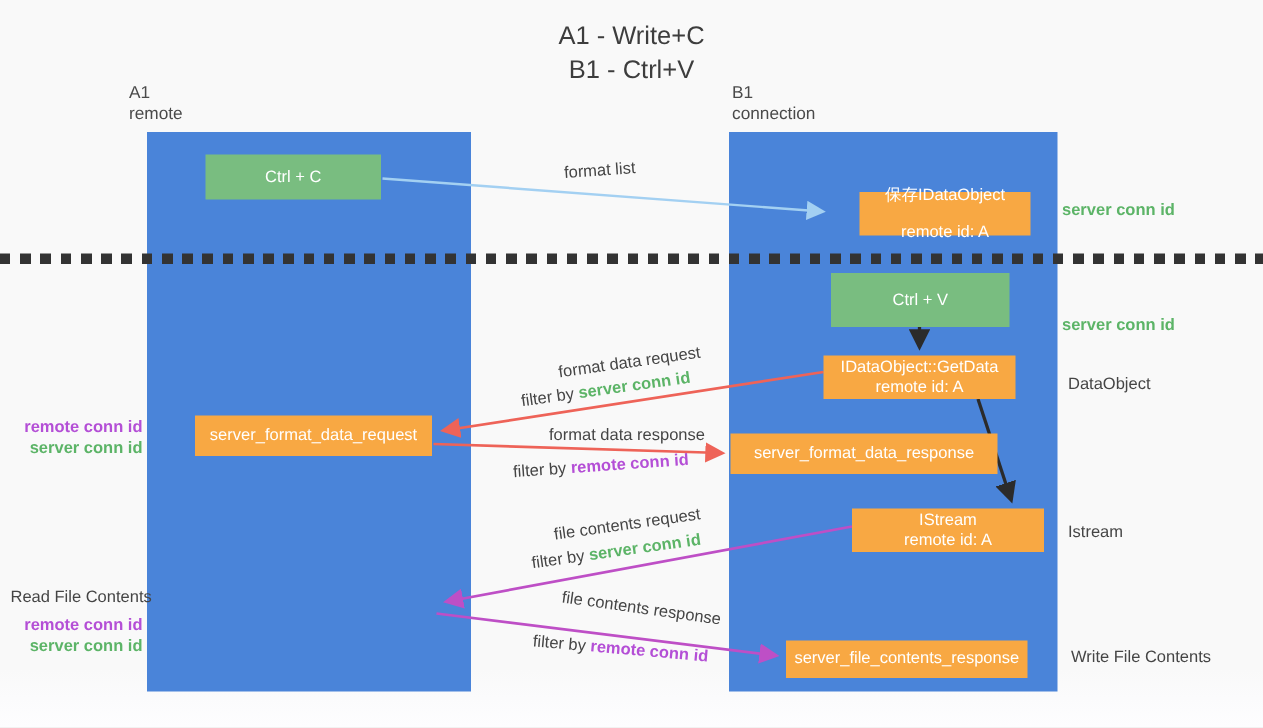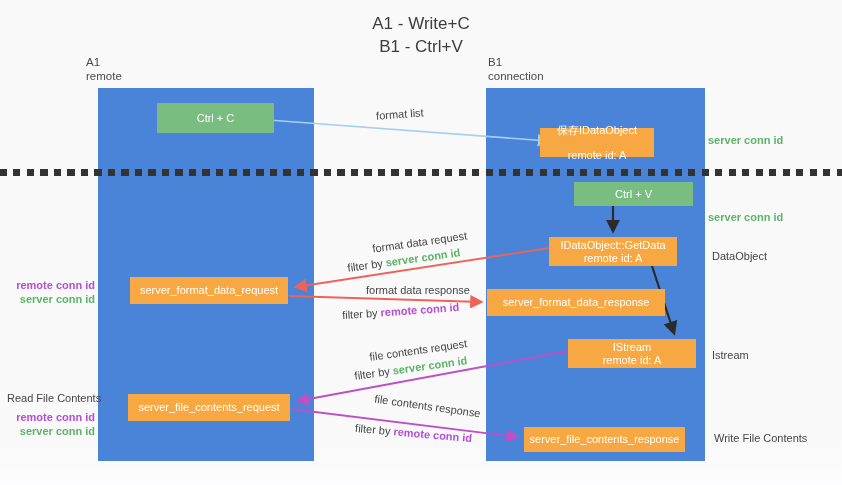--- a/index.html
+++ b/index.html
@@ -31,21 +31,21 @@
     position: absolute; left: 0; top: 169px; width: 842px; height: 7px; z-index: 2;
     background: repeating-linear-gradient(90deg, #333 0 7px, transparent 7px 13.5px);
   }
   svg.arrows { position: absolute; left: 0; top: 0; z-index: 3; pointer-events: none; }
   .node {
     position: absolute; z-index: 4; color: #fff; text-align: center;
     font-size: 11px; line-height: 13px;
     display: flex; flex-direction: column; justify-content: center;
   }
   .node.orange { background: #f8a843; }
-  .node.green  { background: #79bd80; margin-left: 20px; }
+  .node.green  { background: #79bd80; }
   .lbl { position: absolute; z-index: 4; font-size: 11px; color: #454545; white-space: nowrap; }
   .green-t  { color: #5cb467; font-weight: bold; }
   .purple-t { color: #b44fd6; font-weight: bold; }
   .right-align { text-align: right; }
   .rot-m8 { transform: rotate(-8deg); }
   .rot-m4 { transform: rotate(-4deg); }
   .rot-p8 { transform: rotate(8deg); }
   .rot-p5 { transform: rotate(5deg); }
 </style>
 </head>
@@ -95,29 +95,26 @@
     <line x1="568" y1="351" x2="298" y2="401" stroke="#be4fc6" stroke-width="1.8" marker-end="url(#ah-mag)"></line>
     <line x1="291" y1="409" x2="517" y2="437" stroke="#be4fc6" stroke-width="1.8" marker-end="url(#ah-mag)"></line>
   </svg>
 
   <div class="node green" style="left:137px; top:103px; width:117px; height:30px;">
     <div>Ctrl + C</div>
   </div>
   <div class="node orange" style="left:130px; top:277px; width:158px; height:27px;">
     <div>server_format_data_request</div>
   </div>
-  <div class="node orange" style="left:128px; top:394px; width:162px; height:27px;">
-    <div>server_file_contents_request</div>
-  </div>
 
-  <div class="node orange" style="left:540px; top:128px; width:114px; height:29px;gap:12px;">
+  <div class="node orange" style="left:573px; top:128px; width:114px; height:29px;gap:12px;">
     <div>保存IDataObject</div>
     <div>remote id: A</div>
   </div>
-  <div class="node green" style="left:554px; top:182px; width:119px; height:24px;">
+  <div class="node green" style="left:554px; top:182px; width:119px; height:36px;">
     <div>Ctrl + V</div>
   </div>
   <div class="node orange" style="left:549px; top:237px; width:128px; height:29px;">
     <div>IDataObject::GetData</div>
     <div>remote id: A</div>
   </div>
   <div class="node orange" style="left:487px; top:289px; width:178px; height:27px;">
     <div>server_format_data_response</div>
   </div>
   <div class="node orange" style="left:568px; top:339px; width:128px; height:29px;">

